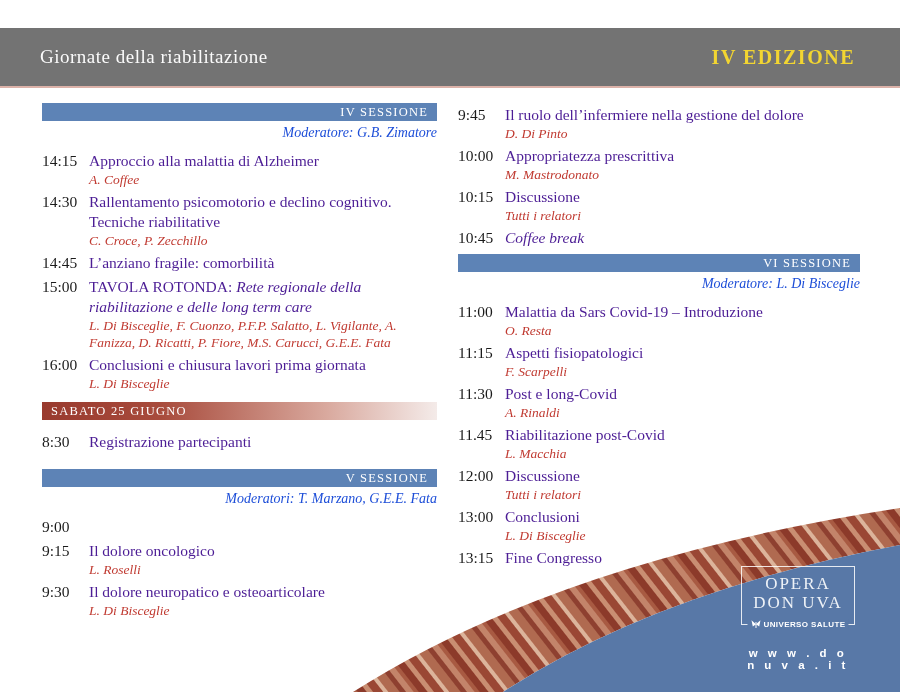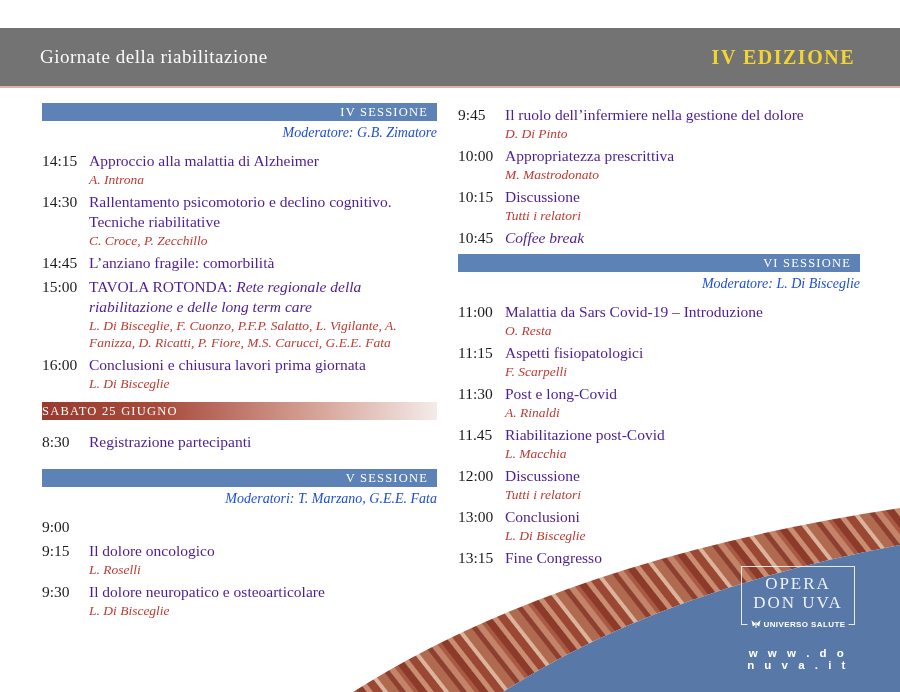--- a/index.html
+++ b/index.html
@@ -28,21 +28,21 @@
     height:18px; line-height:18px; background:#5d83b6; color:#ffffff;
     font-size:12.5px; letter-spacing:1.2px; text-align:right; padding-right:9px;
   }
   .s4-bar { margin-top:41px; }
   .v-bar  { margin-top:17px; }
   .s6-bar { margin-top:6px; }
 
   .day-bar {
     height:18px; line-height:18px; margin-top:10px;
     background:linear-gradient(90deg,#993a2e 0%,#a84b3c 30%,#d9a99e 72%,#f4ebe9 100%);
-    color:#ffffff; font-size:12.5px; letter-spacing:1.2px; text-align:left; padding-left:0;
+    color:#ffffff; font-size:12.5px; letter-spacing:1.2px; text-align:left; padding-left:9px;
   }
 
   .moderator {
     margin-top:3px; text-align:right; font-style:italic;
     font-size:14px; line-height:18px; color:#1d4ed8;
   }
 
   .items { margin-top:9px; }
   .item { display:flex; margin-bottom:4px; }
   .item .time { flex:0 0 47px; font-size:15.5px; line-height:20px; color:#1b1b1b; }
@@ -106,21 +106,21 @@
     <div class="session-bar s4-bar">
       <span>IV SESSIONE</span>
     </div>
     <div class="moderator">Moderatore: G.B. Zimatore</div>
 
     <div class="items">
       <div class="item">
         <div class="time">14:15</div>
         <div class="body">
           <div class="title"><span>Approccio alla malattia di Alzheimer</span></div>
-          <div class="speakers">A. Introna</div>
+          <div class="speakers">A. Coffee</div>
         </div>
       </div>
       <div class="item">
         <div class="time">14:30</div>
         <div class="body">
           <div class="title"><span>Rallentamento psicomotorio e declino cognitivo. Tecniche riabilitative</span></div>
           <div class="speakers">C. Croce, P. Zecchillo</div>
         </div>
       </div>
       <div class="item">

